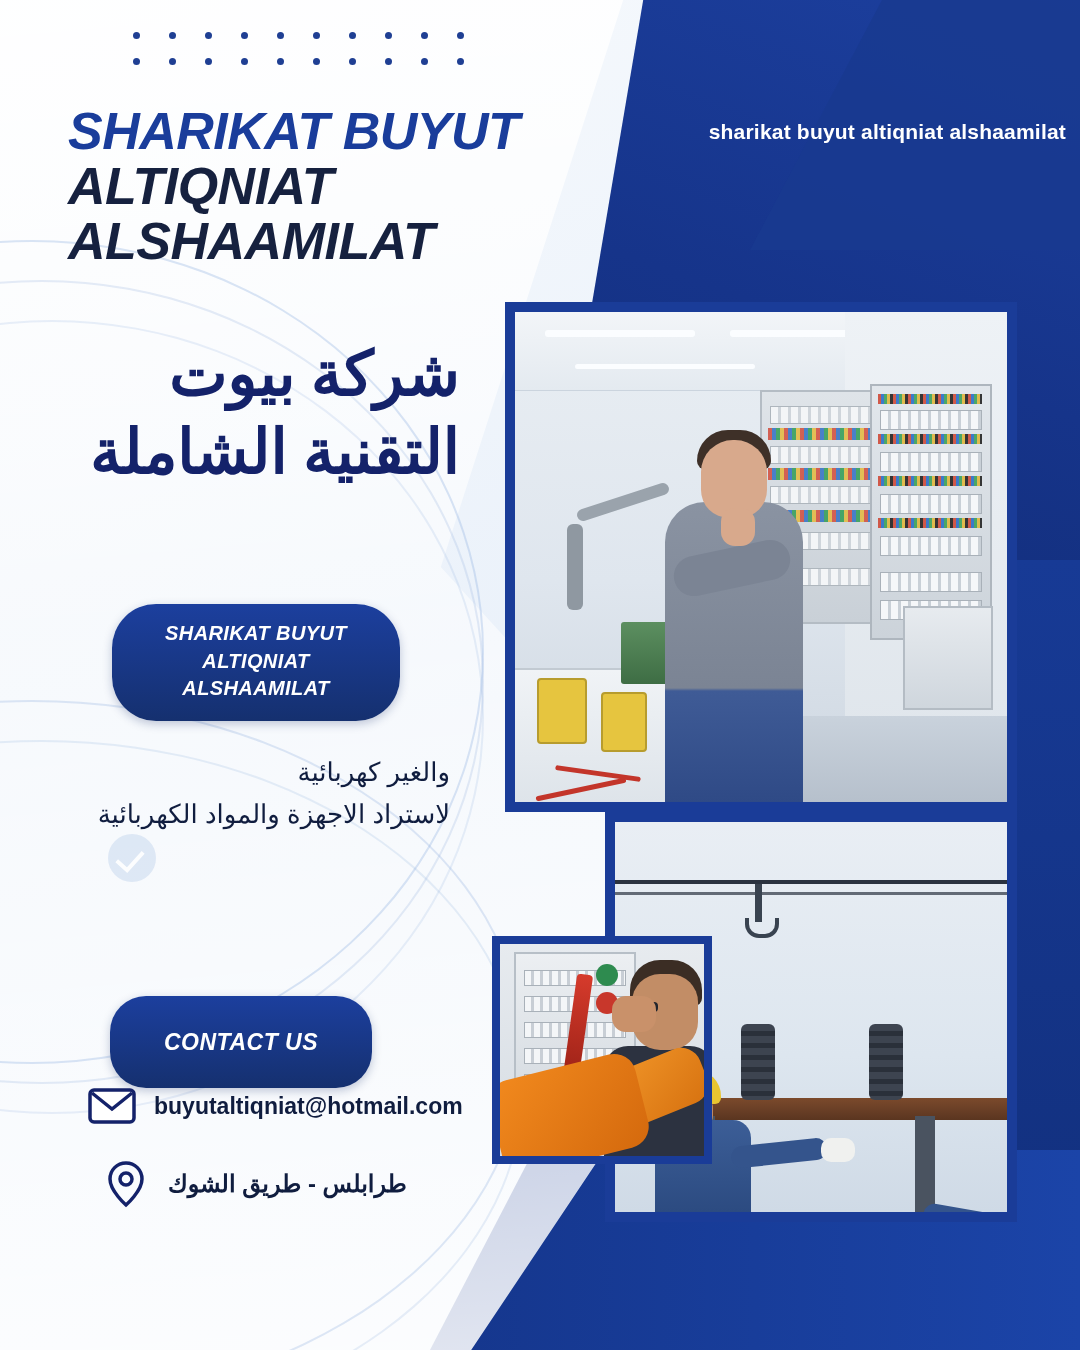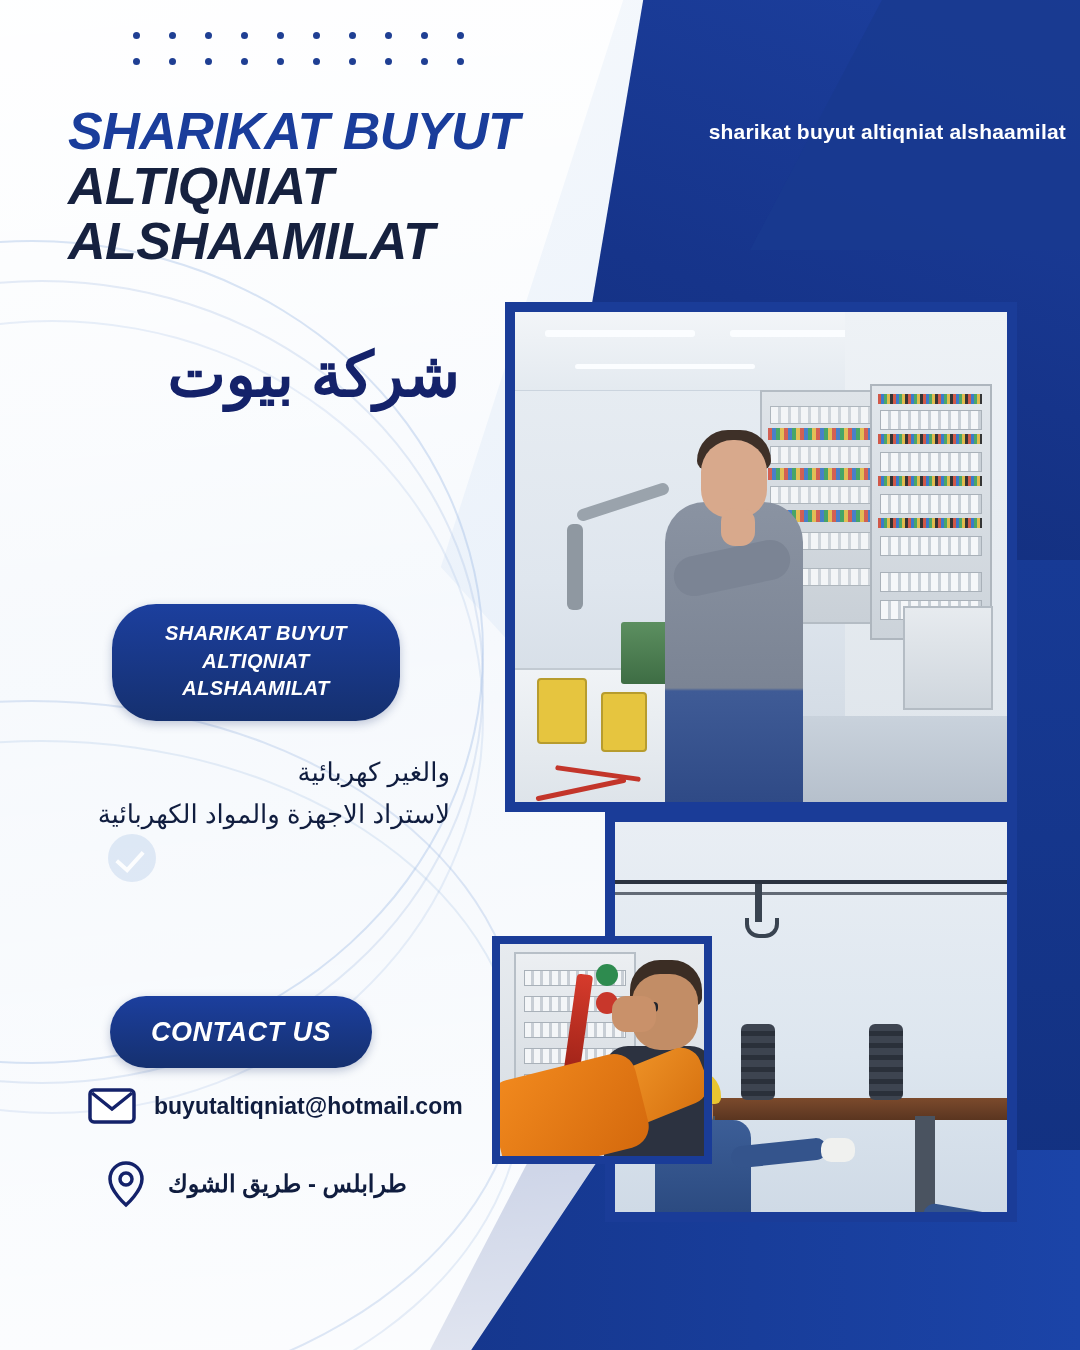--- a/index.html
+++ b/index.html
@@ -135,20 +135,21 @@
     position: absolute;
     left: 40px; top: 336px;
     width: 420px;
     direction: rtl;
     text-align: right;
     font-size: 62px;
     font-weight: bold;
     line-height: 1.25;
     color: #14226a;
     z-index: 5;
+    font-family: Liberation Serif, serif;
   }
 
   
   .pill {
     position: absolute;
     left: 112px; top: 604px;
     width: 268px;
     padding: 16px 10px 18px;
     border-radius: 44px;
     background: linear-gradient(180deg, #1c3f9e 0%, #15306f 100%);
@@ -192,30 +193,30 @@
     width: 12px; height: 22px;
     border: solid rgba(255,255,255,.9);
     border-width: 0 4px 4px 0;
     transform: rotate(42deg);
   }
 
   
   .contact-pill {
     position: absolute;
     left: 110px; top: 996px;
-    width: 262px; height: 72px;
+    width: 262px; height: 92px;
     border-radius: 36px;
     background: linear-gradient(180deg, #1c3f9e 0%, #15306f 100%);
     color: #fff;
     display: flex;
     align-items: center;
     justify-content: center;
     font-style: italic;
     font-weight: bold;
-    font-size: 27px;
+    font-size: 23px;
     letter-spacing: .5px;
     text-transform: uppercase;
     z-index: 6;
     box-shadow: 0 3px 10px rgba(16,40,100,.25);
     text-align: center;
   }
 
   .contact-row {
     position: absolute;
     display: flex;
@@ -524,20 +525,21 @@
   <div class="top-tag">sharikat buyut altiqniat alshaamilat</div>
 
   <div class="headline">
     <div class="l1">SHARIKAT BUYUT</div>
     <div class="l2">ALTIQNIAT</div>
     <div class="l3">ALSHAAMILAT</div>
   </div>
 
   <div class="headline-ar">
     <div>شركة بيوت</div>
+    <div>التقنية الشاملة</div>
   </div>
 
   <div class="pill">
     <div>SHARIKAT BUYUT</div>
     <div>ALTIQNIAT</div>
     <div>ALSHAAMILAT</div>
   </div>
 
   <div class="subtitle-ar">
     <div>والغير كهربائية</div>

